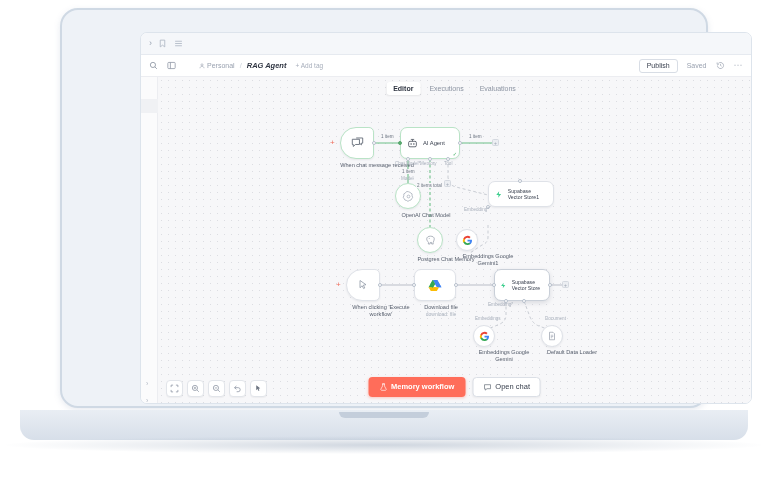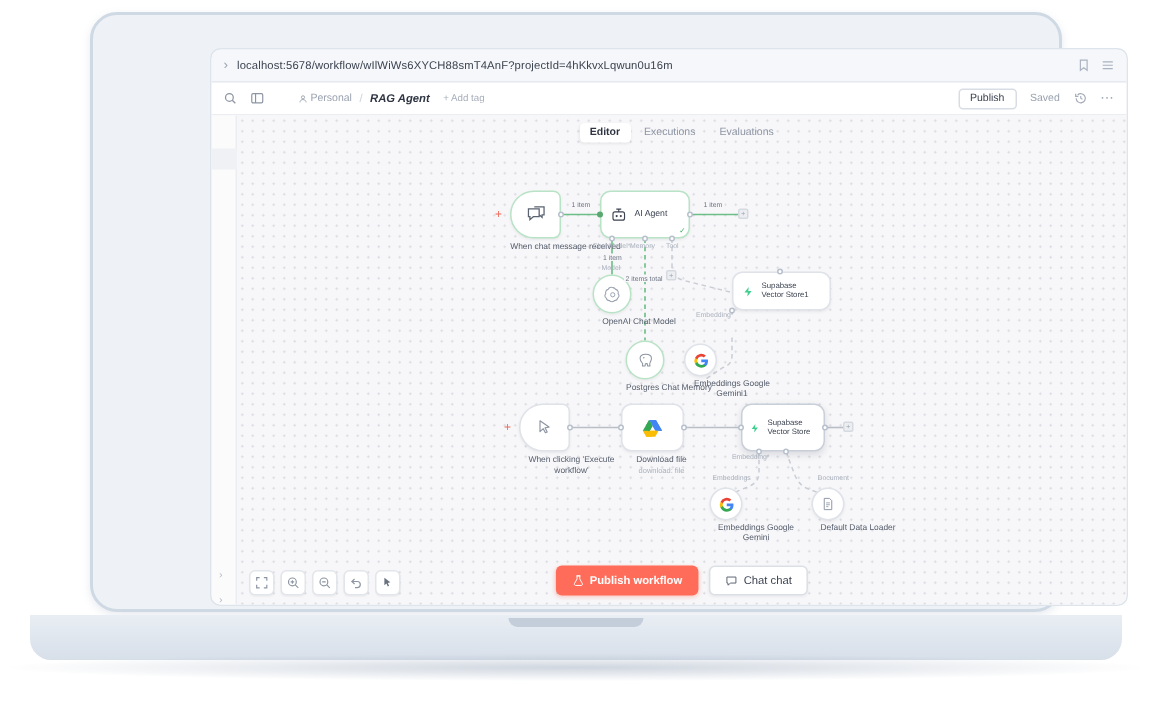--- a/index.html
+++ b/index.html
@@ -193,21 +193,20 @@
 </head>
 <body>
 
 <div class="scene">
   <div class="laptop-body">
 
     <div class="screen">
 
       <div class="urlbar">
         <span class="url-chevron">›</span>
-        <span class="url-text">localhost:5678/workflow/wIlWiWs6XYCH88smT4AnF?projectId=4hKkvxLqwun0u16m</span>
         <span class="url-right">
           <svg class="mini-ic" viewBox="0 0 16 16">
             <path d="M4 2h8v12l-4-3-4 3z" fill="none" stroke="#aab3c0" stroke-width="1.4"></path>
           </svg>
           <svg class="mini-ic" viewBox="0 0 16 16">
             <path d="M2 4h12M2 8h12M2 12h12" stroke="#aab3c0" stroke-width="1.4"></path>
           </svg>
         </span>
       </div>
 
@@ -472,27 +471,27 @@
               </svg>
             </span>
           </div>
 
           <div class="run-row">
             <span class="btn-exec">
               <svg width="8" height="8" viewBox="0 0 16 16">
                 <path d="M6.2 1.8v4.1L2.8 12a1.7 1.7 0 0 0 1.5 2.6h7.4A1.7 1.7 0 0 0 13.2 12L9.8 5.9V1.8z" fill="none" stroke="#fff" stroke-width="1.3"></path>
                 <path d="M5.2 1.8h5.6" stroke="#fff" stroke-width="1.3"></path>
               </svg>
-              <span>Publish workflow</span>
+              <span>Memory workflow</span>
             </span>
             <span class="btn-openchat">
               <svg width="8" height="8" viewBox="0 0 16 16">
                 <path d="M2 3.4h12v8H7l-3.6 2.8V11.4H2z" fill="none" stroke="#5a6370" stroke-width="1.3"></path>
               </svg>
-              <span>Chat chat</span>
+              <span>Open chat</span>
             </span>
           </div>
 
         </div>
       </div>
 
     </div>
   </div>
 
   <div class="deck"></div>

